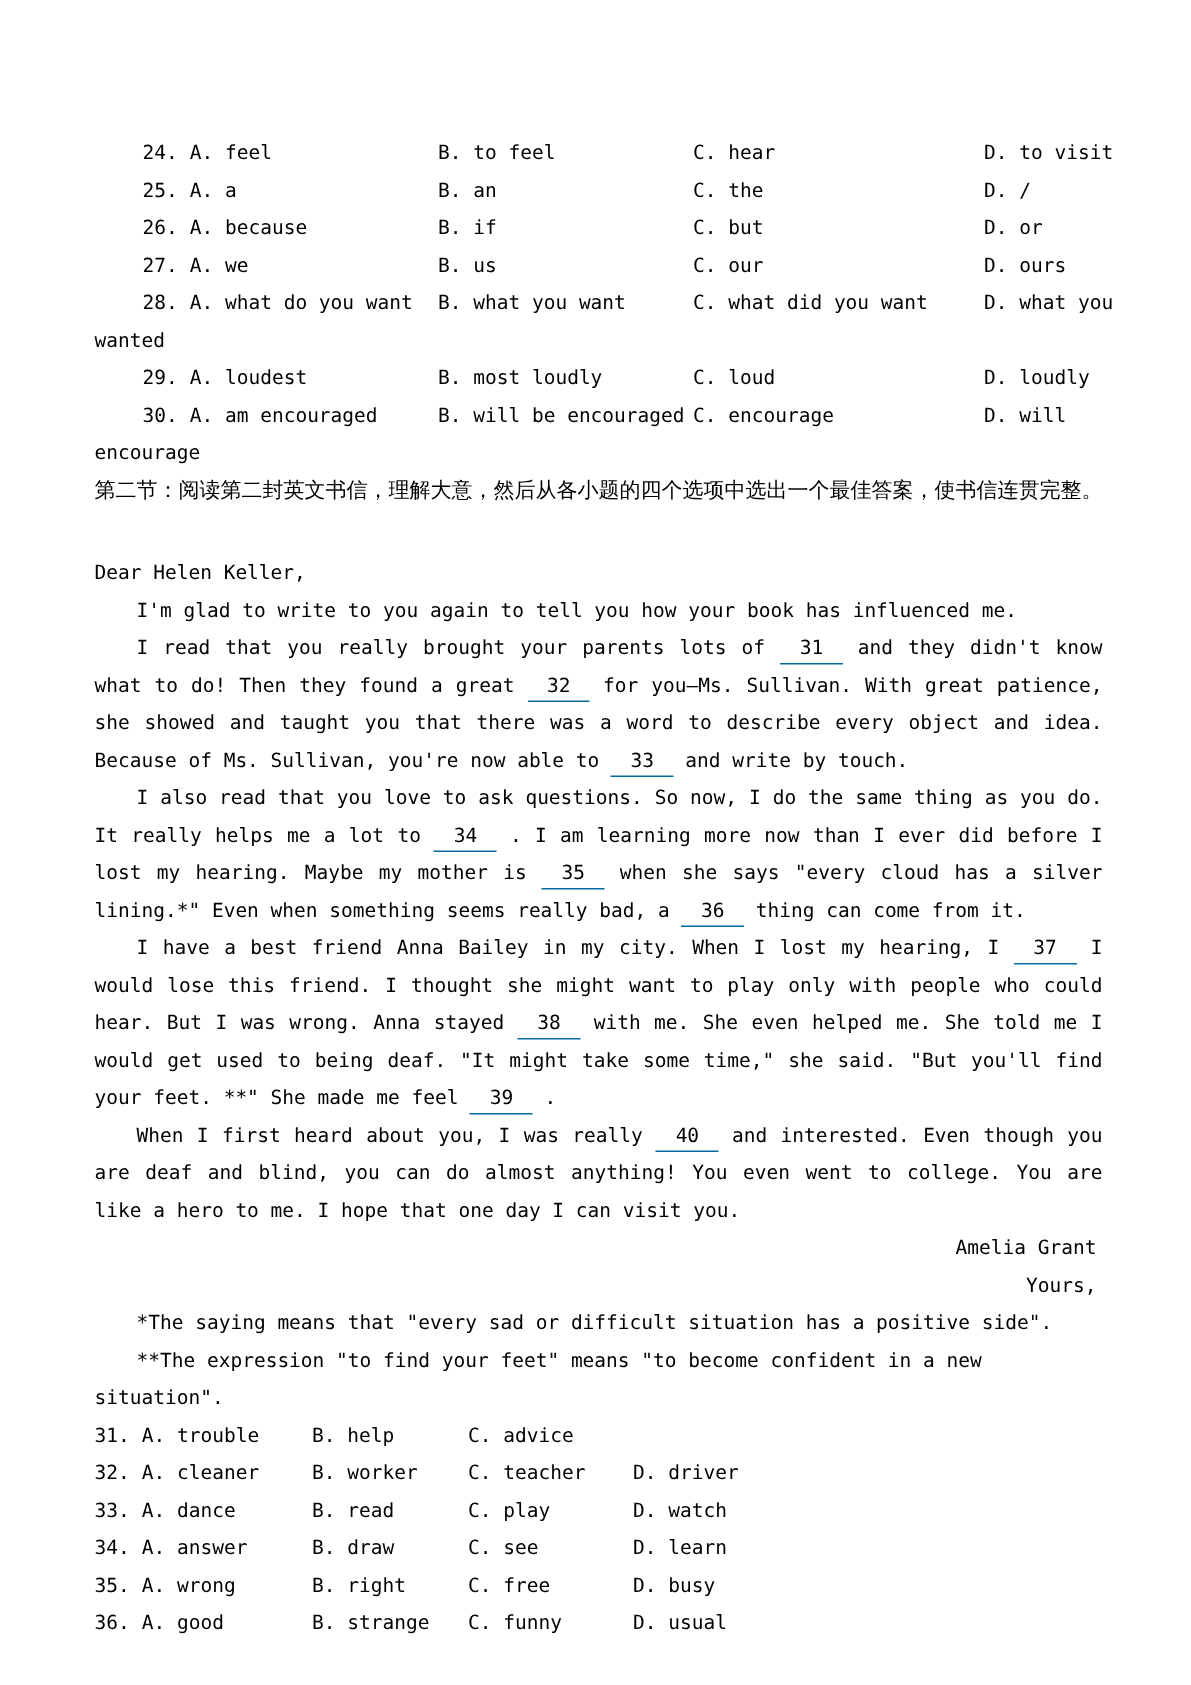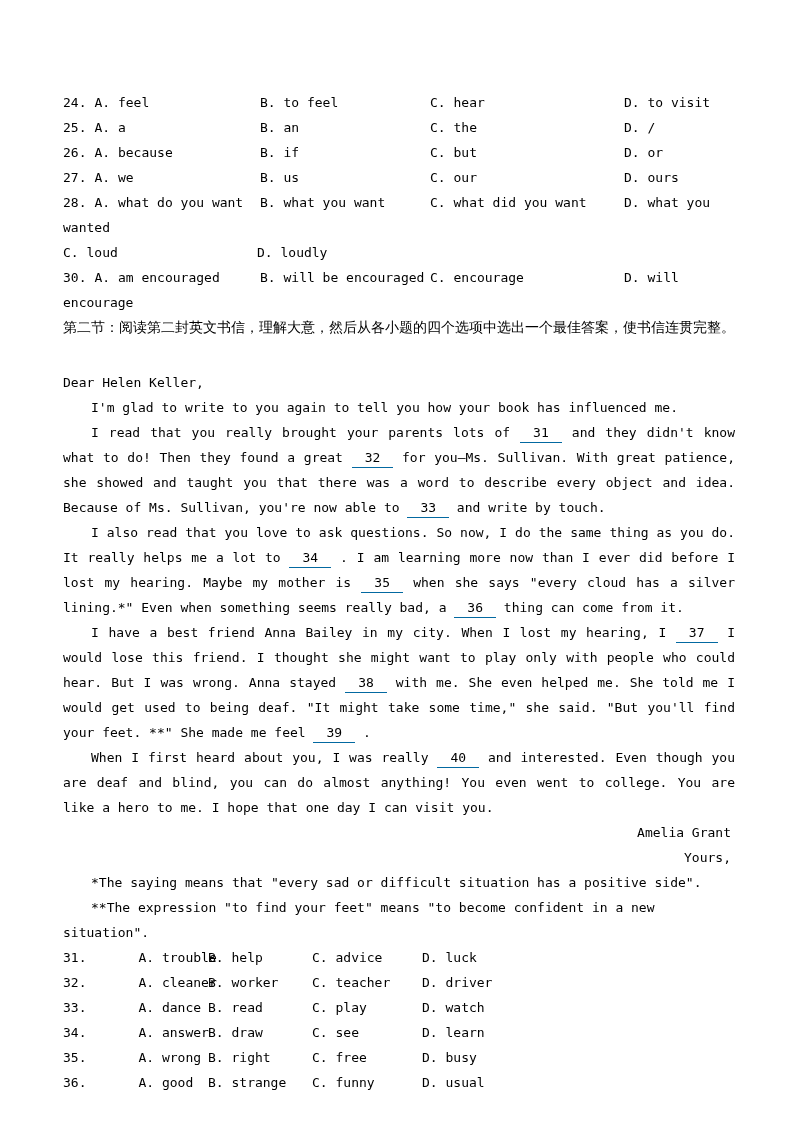--- a/index.html
+++ b/index.html
@@ -21,27 +21,27 @@
     left: 63px;
     top: 90px;
     width: 672px;
     font-size: 13px;
     line-height: 25px;
     letter-spacing: 0;
   }
   
   .q-row { display: flex; align-items: baseline; height: 25px; white-space: nowrap; }
   .q-row .num { margin-right: 8px; }
-  .w-colA { width: 197px; flex: none; display: flex; }
+  .w-colA { width: 197px; flex: none; display: flex; margin-left: 32px; }
   .w-colB { width: 170px; flex: none; }
   .w-colC { width: 194px; flex: none; }
   .w-colD { flex: 1; }
   .cont-row { height: 25px; }
   
-  .n-colA { width: 145px; flex: none; display: flex; gap: 44px; }
+  .n-colA { width: 145px; flex: none; display: flex; }
   .n-colB { width: 104px; flex: none; }
   .n-colC { width: 110px; flex: none; }
   .n-colD { flex: 1; }
   
   .instruction {
     font-size: 14px;
     line-height: 25px;
     white-space: nowrap;
   }
   
@@ -116,20 +116,25 @@
         <span class="w-colA">
             <span class="num">28.</span>
             <span>A. what do you want</span>
           </span>
         <span class="w-colB">B. what you want</span>
         <span class="w-colC">C. what did you want</span>
         <span class="w-colD">D. what you</span>
       </div>
       <div class="cont-row">wanted</div>
       <div class="q-row">
+        <span class="w-colA">
+            <span class="num">29.</span>
+            <span>A. loudest</span>
+          </span>
+        <span class="w-colB">B. most loudly</span>
         <span class="w-colC">C. loud</span>
         <span class="w-colD">D. loudly</span>
       </div>
       <div class="q-row">
         <span class="w-colA">
             <span class="num">30.</span>
             <span>A. am encouraged</span>
           </span>
         <span class="w-colB">B. will be encouraged</span>
         <span class="w-colC">C. encourage</span>
@@ -154,21 +159,20 @@
     </div>
 
     <div class="q-block-2">
       <div class="q-row">
         <span class="n-colA">
             <span class="num">31.</span>
             <span>A. trouble</span>
           </span>
         <span class="n-colB">B. help</span>
         <span class="n-colC">C. advice</span>
-        <span class="n-colD">D. luck</span>
       </div>
       <div class="q-row">
         <span class="n-colA">
             <span class="num">32.</span>
             <span>A. cleaner</span>
           </span>
         <span class="n-colB">B. worker</span>
         <span class="n-colC">C. teacher</span>
         <span class="n-colD">D. driver</span>
       </div>

